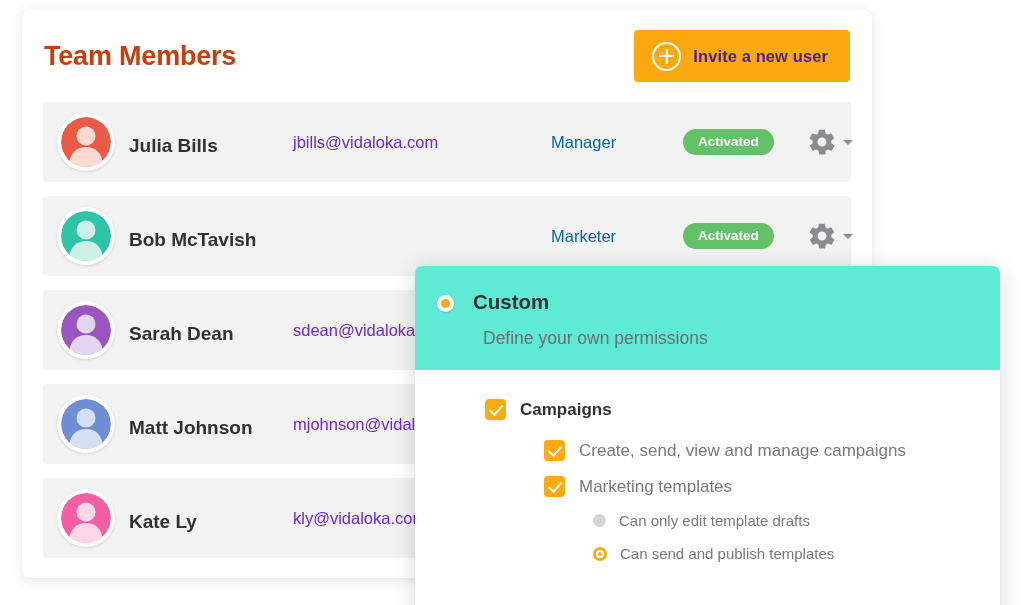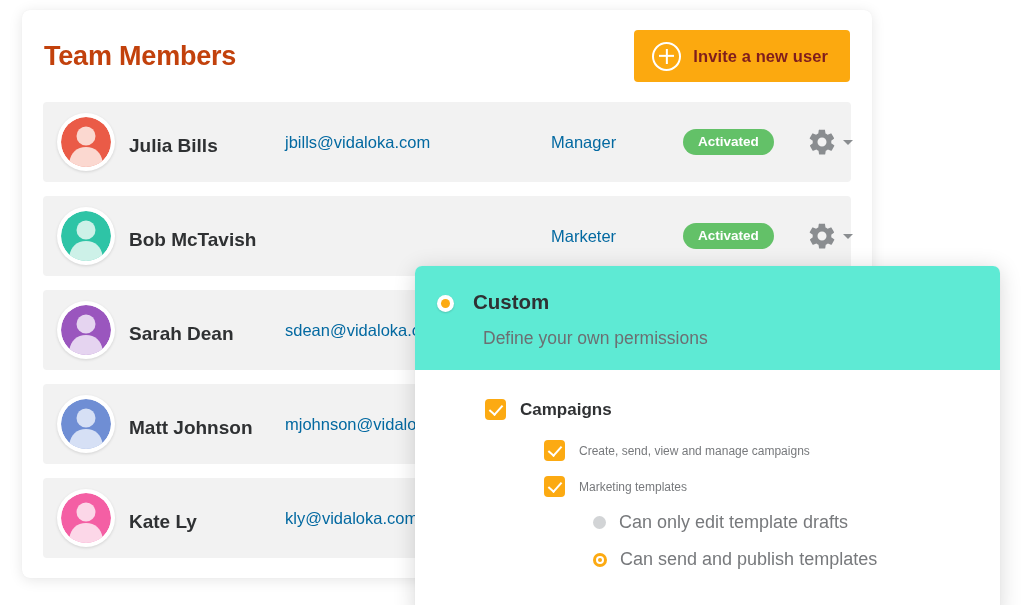--- a/index.html
+++ b/index.html
@@ -36,21 +36,21 @@
     color:#c2410c;
     letter-spacing:-0.2px;
     margin:0;
     padding-left:1px;
   }
   .invite-btn{
     display:flex;
     align-items:center;
     gap:12px;
     background:#fca90f;
-    color:#7f1d1d;
+    color:#4c1d95;
     border:none;
     border-radius:4px;
     height:52px;
     padding:0 22px 0 18px;
     font-size:16.5px;
     font-weight:bold;
     font-family:"Liberation Sans", sans-serif;
     cursor:pointer;
     letter-spacing:0.1px;
   }
@@ -98,23 +98,23 @@
   .member-name{
     position:absolute;
     left:86px;
     font-size:19px;
     font-weight:bold;
     color:#2f3133;
     margin-top:7px;
   }
   .member-email{
     position:absolute;
-    left:242px;
+    left:250px;
     font-size:16.5px;
-    color:#0369a1;
+    color:#6d28d9;
   }
   .member-role{
     position:absolute;
     left:508px;
     font-size:16.5px;
     color:#0369a1;
   }
   .status-badge{
     position:absolute;
     left:640px;
@@ -193,35 +193,35 @@
   .checkbox:after{
     content:"";
     position:absolute;
     left:6.5px;top:3.3px;
     width:6px;height:11px;
     border:solid #ffffff;
     border-width:0 2.4px 2.4px 0;
     transform:rotate(42deg);
   }
   .ck-label{font-size:17px;font-weight:bold;color:#2f3133;}
-  .ck-row.sub .ck-label{font-weight:normal;color:#77797c;font-size:12px;}
+  .ck-row.sub .ck-label{font-weight:normal;color:#77797c;font-size:17px;}
   .rd-row{display:flex;align-items:center;gap:13px;padding-left:108px;margin-bottom:16px;}
   .rd-off{width:13px;height:13px;border-radius:50%;background:#d2d4d6;flex:0 0 auto;}
   .rd-on{
     width:14px;height:14px;border-radius:50%;
     border:3.6px solid #fcaa12;background:#ffffff;
     flex:0 0 auto;box-sizing:border-box;
     position:relative;
   }
   .rd-on:after{
     content:"";position:absolute;left:50%;top:50%;
     width:4px;height:4px;border-radius:50%;background:#fcaa12;
     transform:translate(-50%,-50%);
   }
-  .rd-label{font-size:18px;color:#77797c;}
+  .rd-label{font-size:15px;color:#77797c;}
 </style>
 </head>
 <body>
 
 <div class="team-card">
 
   <div class="card-header">
     <h1 class="page-title">Team Members</h1>
     <button class="invite-btn">
       <span class="plus-circle"></span>

